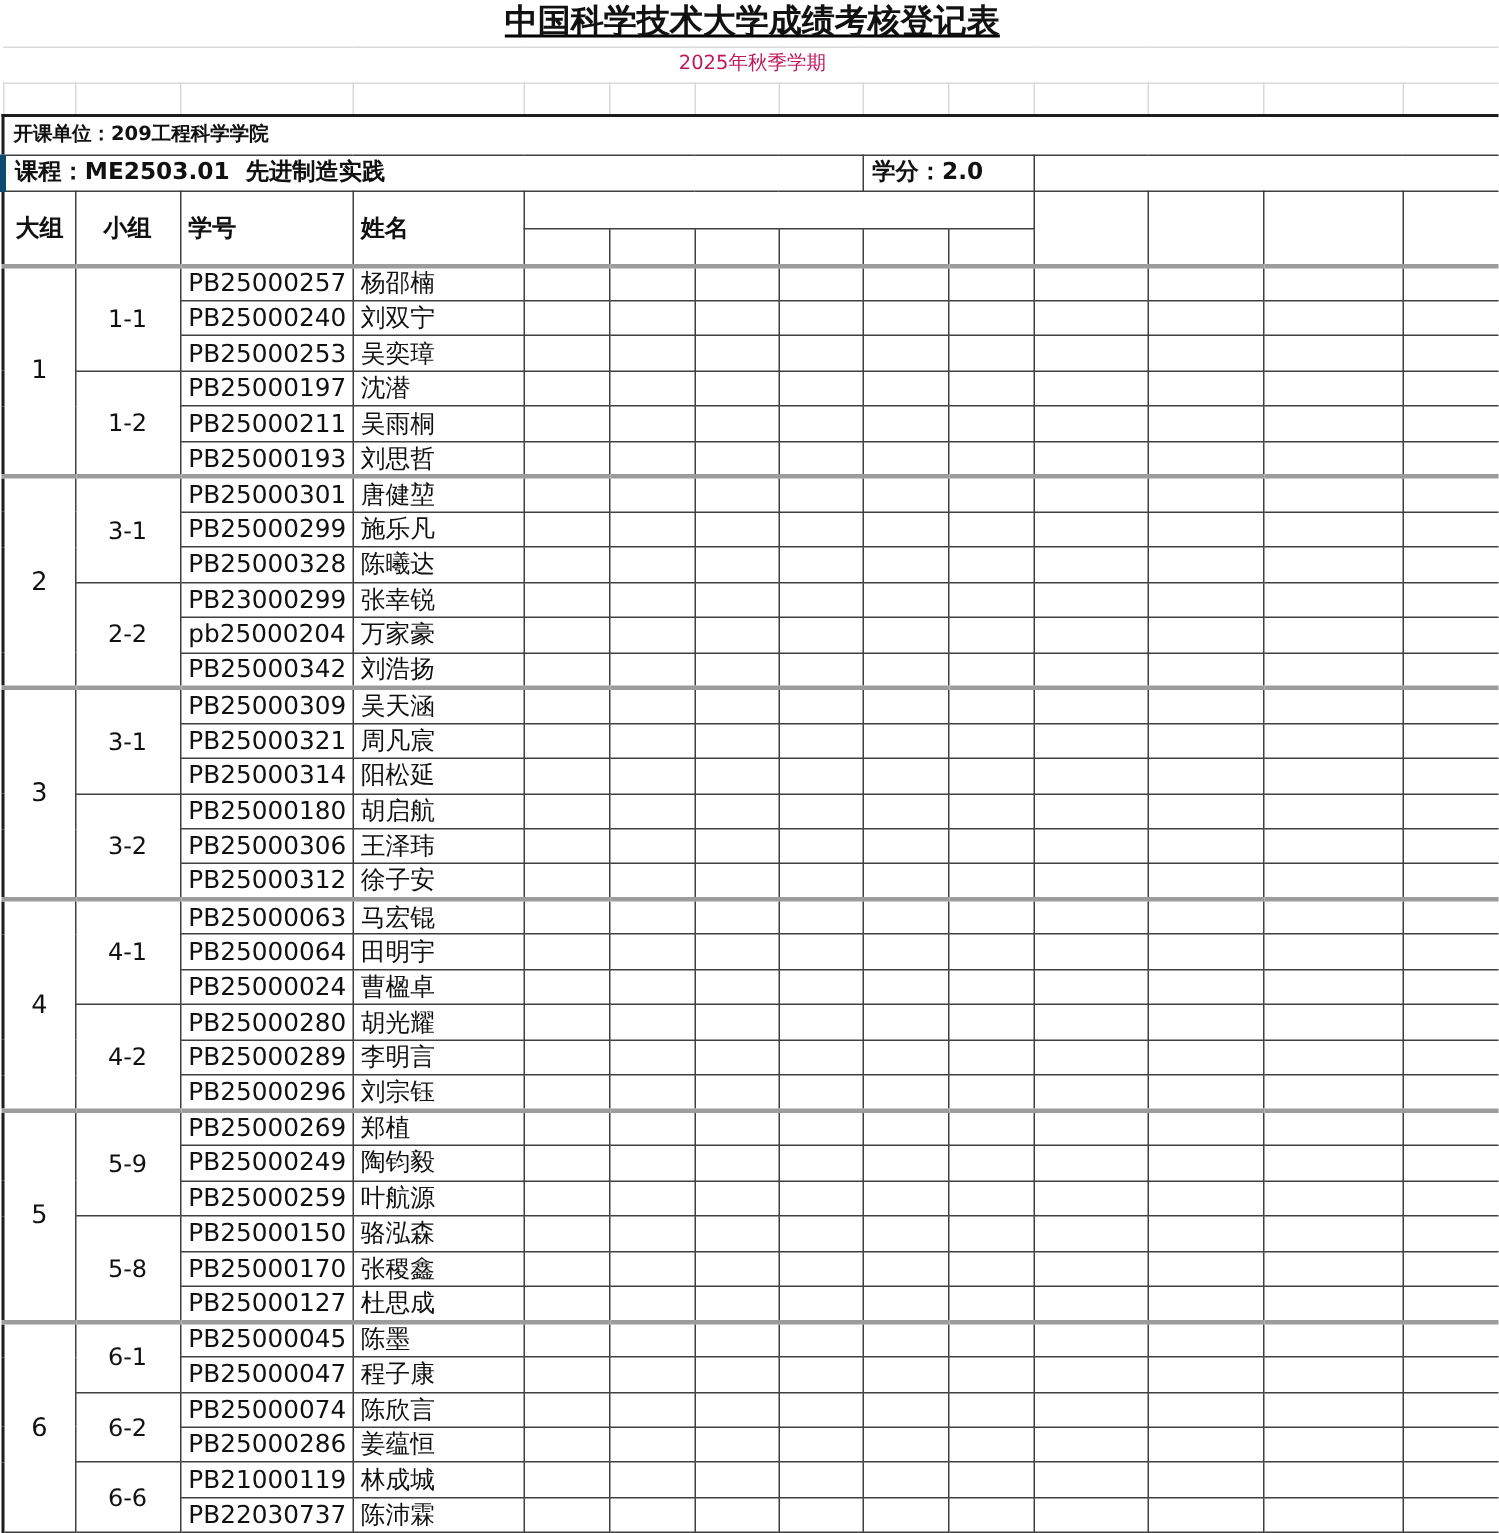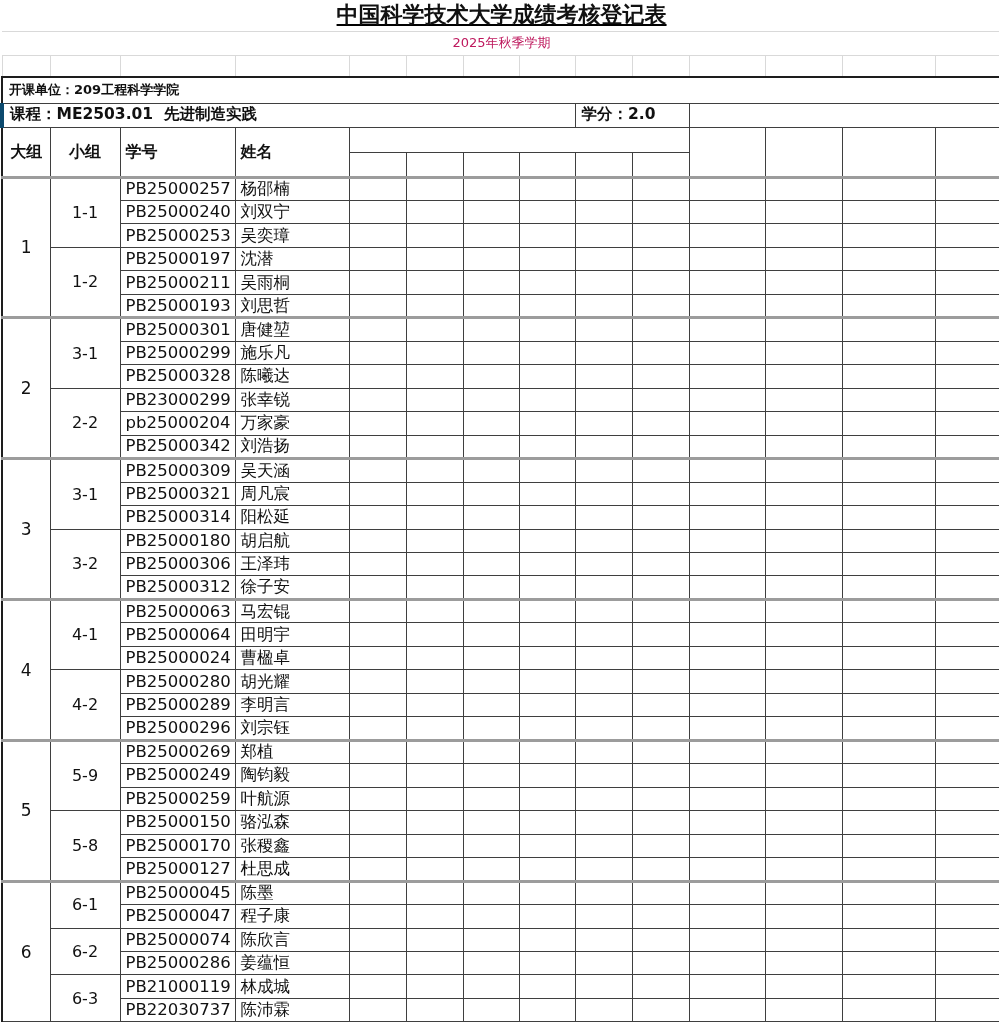--- a/index.html
+++ b/index.html
@@ -603,21 +603,21 @@
         <td class="score"></td>
         <td class="score"></td>
         <td class="score"></td>
         <td class="score"></td>
         <td class="score"></td>
         <td class="score"></td>
         <td class="score"></td>
         <td class="score"></td>
       </tr>
       <tr>
-        <td class="xiaozu" rowspan="2">6-3</td>
+        <td class="xiaozu" rowspan="2">6-6</td>
         <td class="sid">PB21000119</td>
         <td class="sname">林成城</td>
         <td class="score"></td>
         <td class="score"></td>
         <td class="score"></td>
         <td class="score"></td>
         <td class="score"></td>
         <td class="score"></td>
         <td class="score"></td>
         <td class="score"></td>

